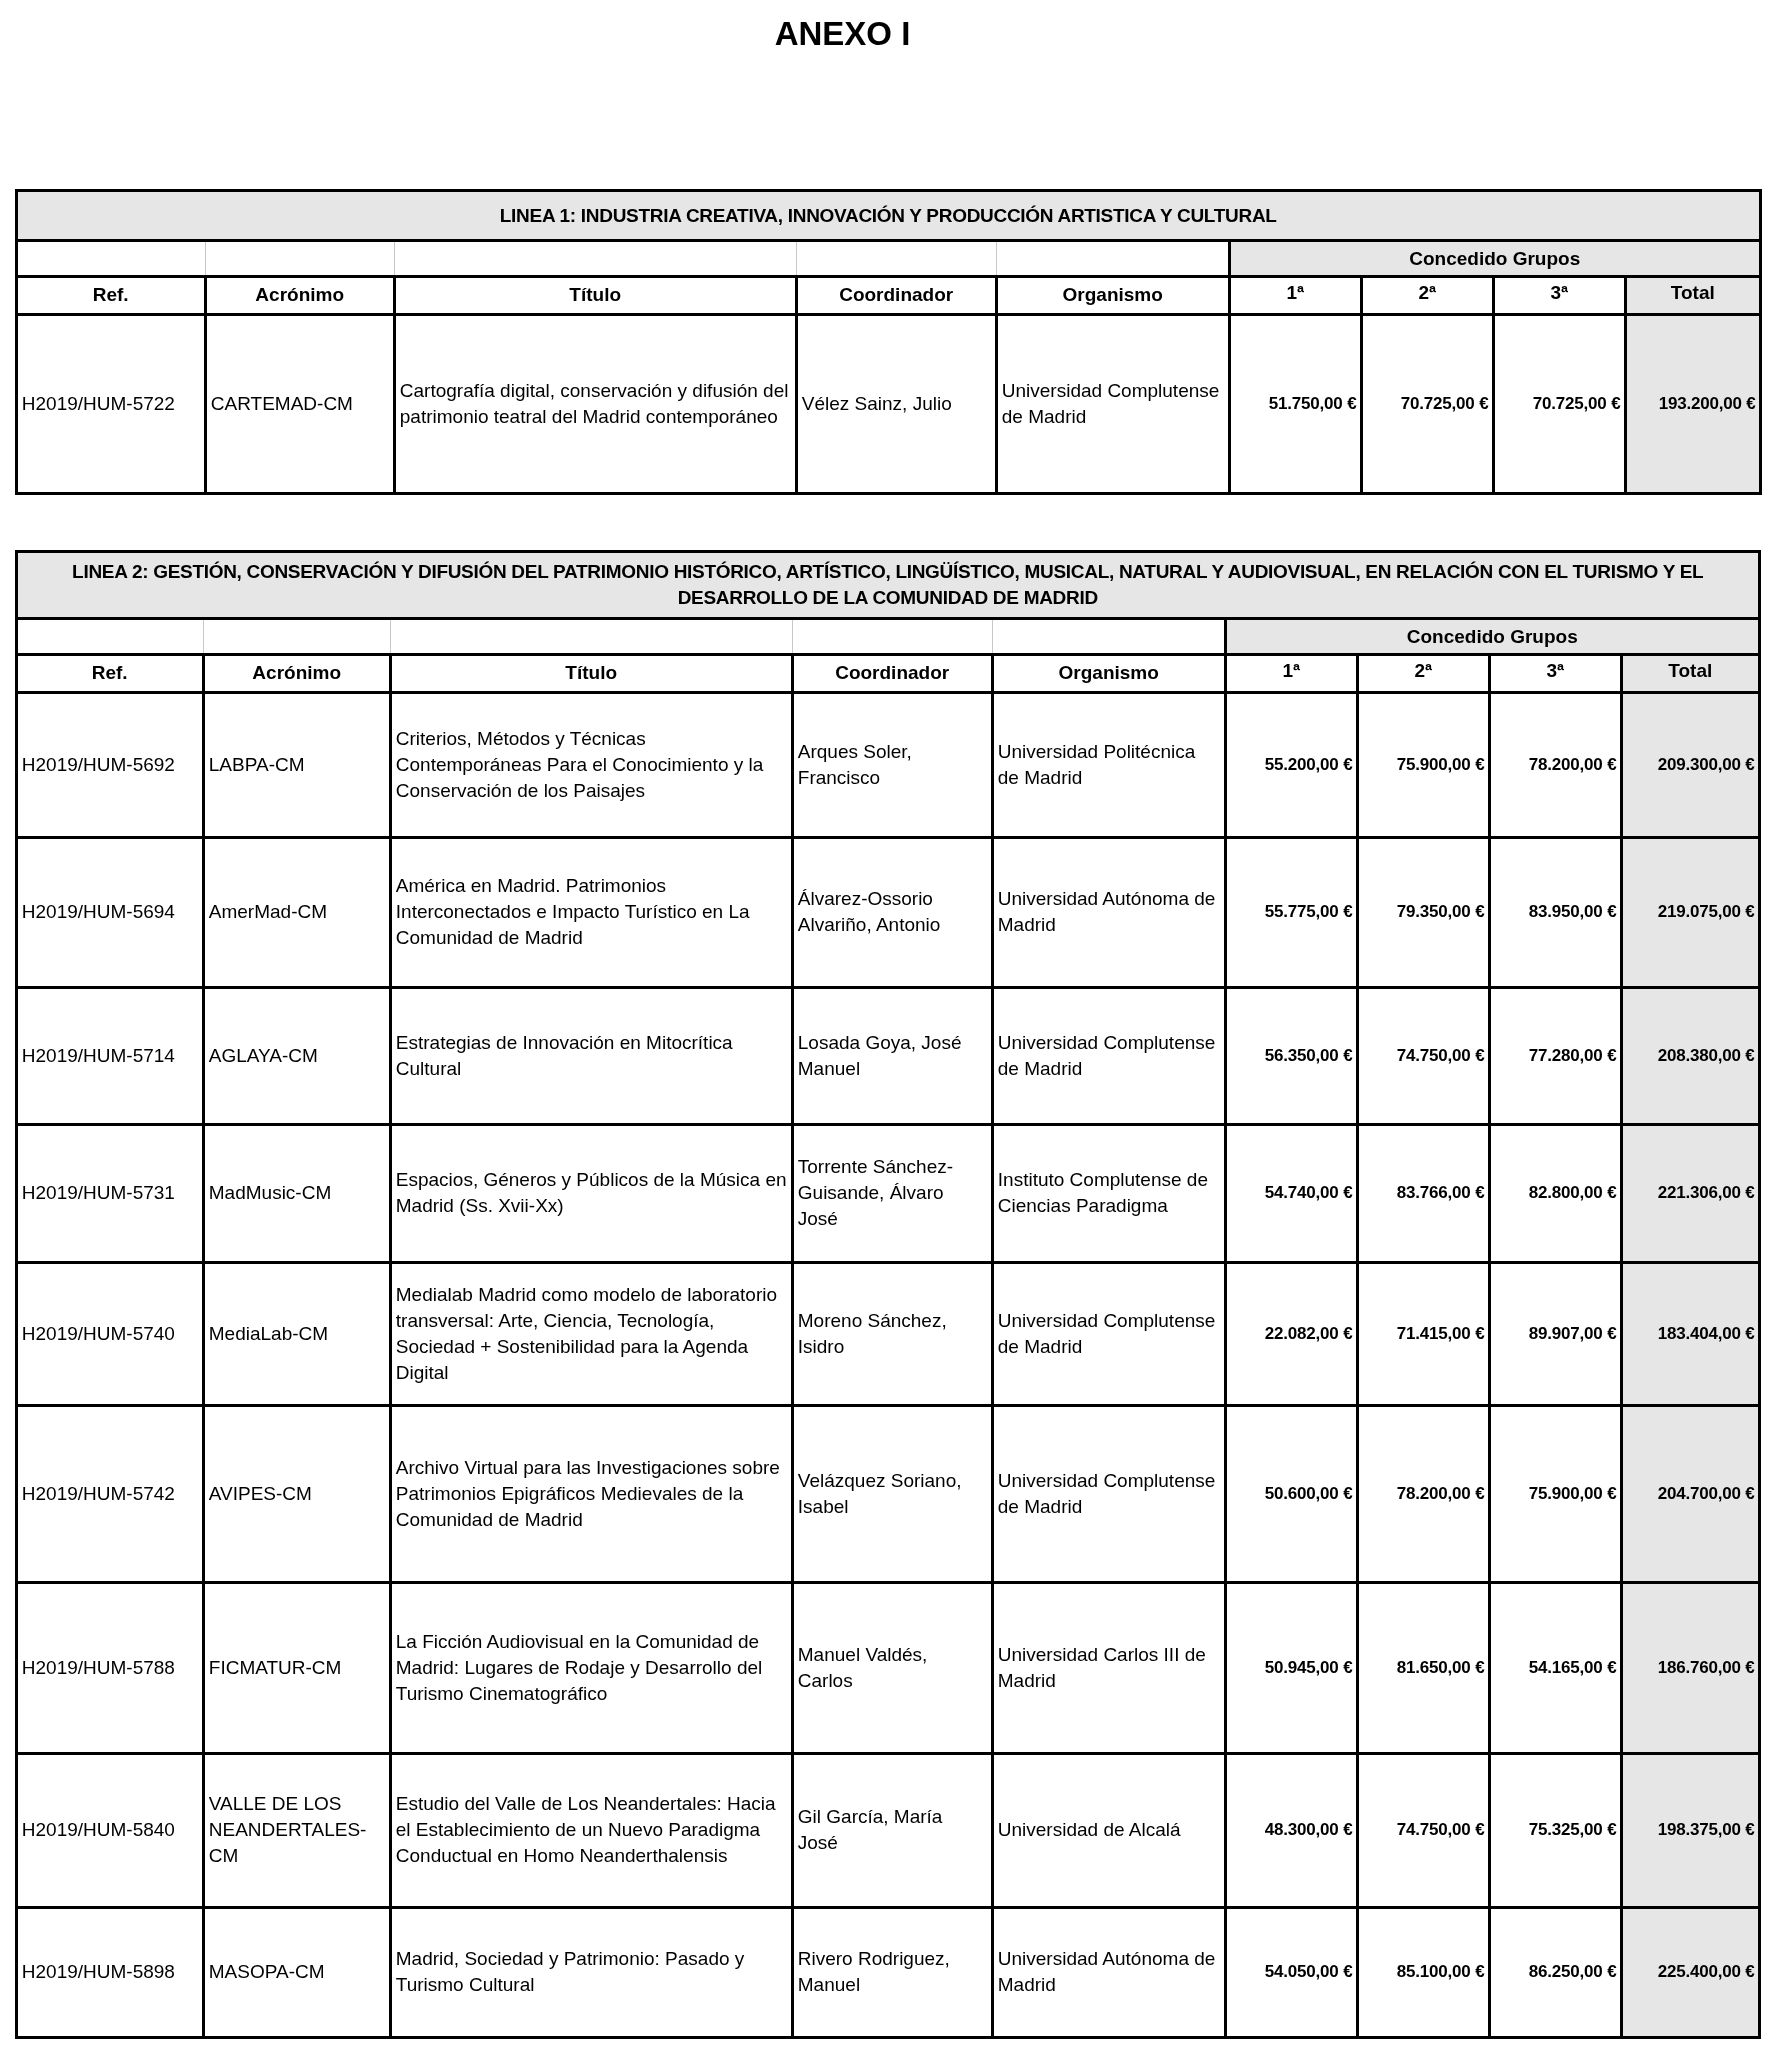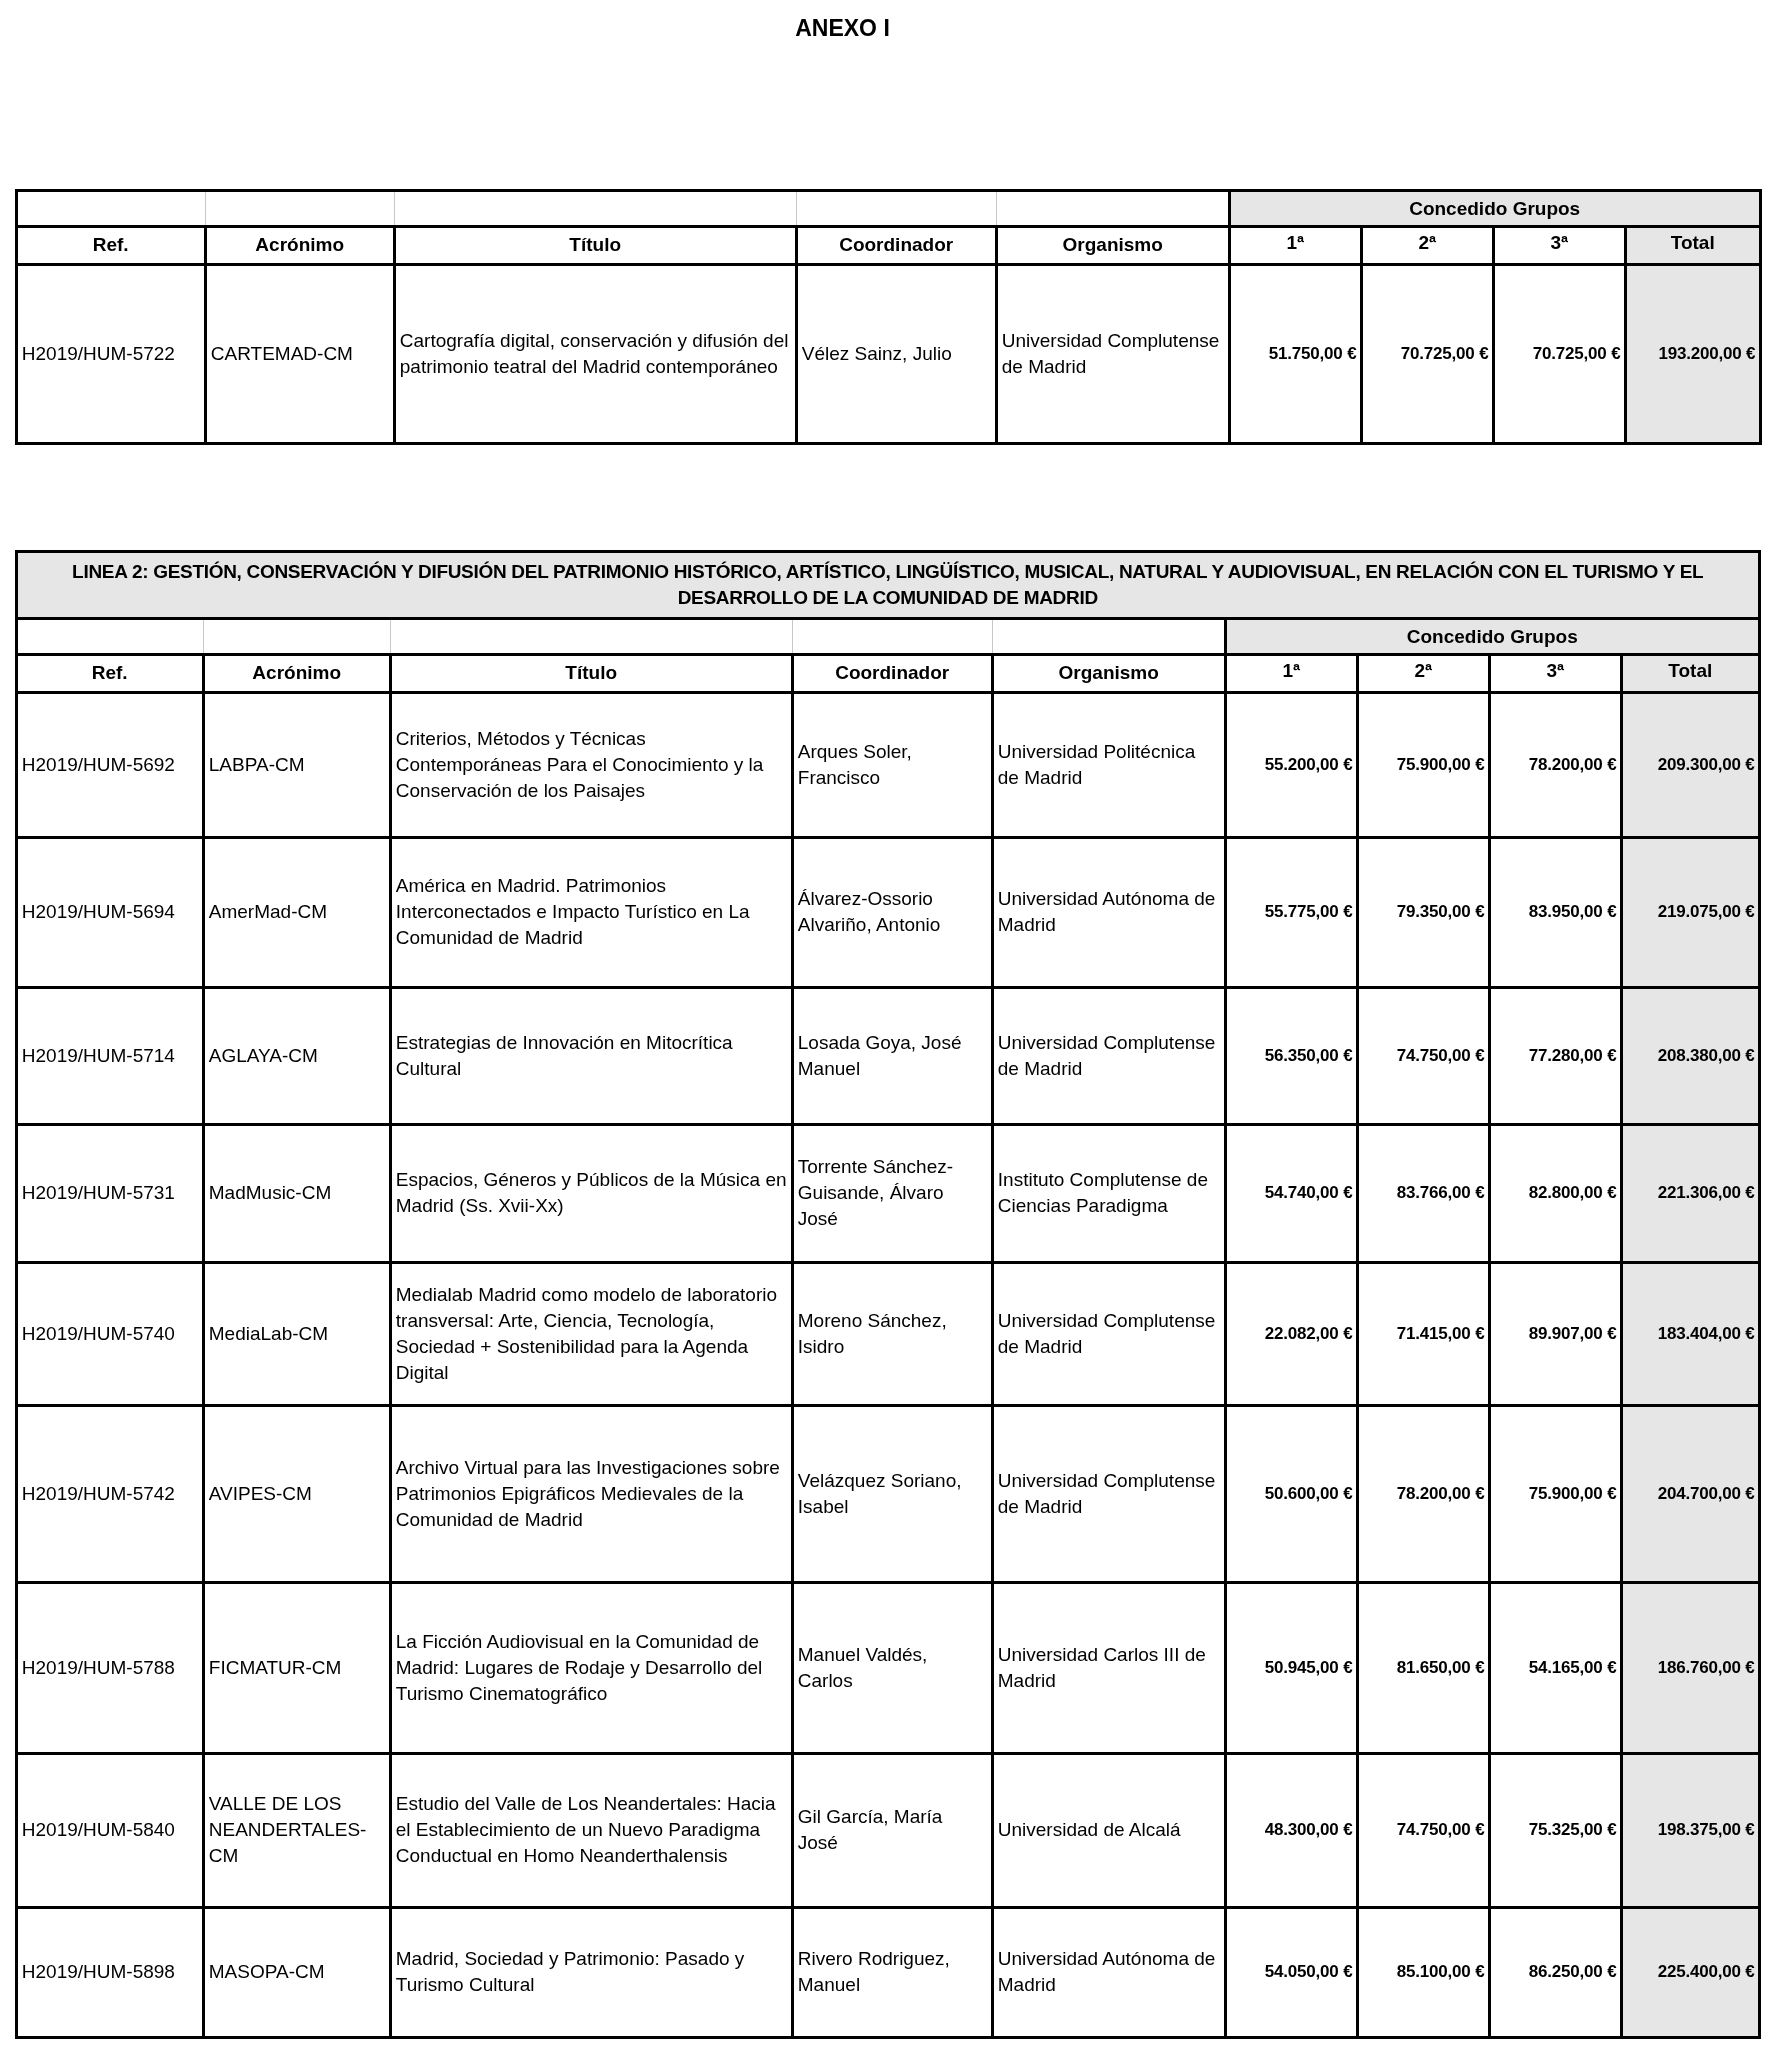--- a/index.html
+++ b/index.html
@@ -1,17 +1,17 @@
 <!DOCTYPE html>
 <html style="font-size:13px"><head>
 <meta charset="utf-8">
 <style>
   html, body { margin: 0; padding: 0; background: #ffffff; }
   body { width: 1772px; height: 2068px; position: relative; font-family: "Liberation Sans", sans-serif; color: #000; overflow: hidden; }
-  .page-title { position: absolute; top: 14.7px; left: 0; width: 1685px; text-align: center; font-weight: bold; font-size: 23px; }
+  .page-title { position: absolute; top: 14.7px; left: 0; width: 1685px; text-align: center; font-weight: bold; font-size: 33px; }
   table.grid { position: absolute; left: 14.7px; width: 1744px; border-collapse: collapse; table-layout: fixed; }
   table.grid td { border: 3.3px solid #000; padding: 0 4.1px; vertical-align: middle; font-size: 19px; line-height: 26px; overflow: hidden; }
   .line-header td { background: #e6e6e6; text-align: center; font-weight: bold; font-size: 18px; letter-spacing: -0.3px; line-height: 26px; }
   .group-row td { height: 33px; }
   .group-row td.blank { border-left: 0.8px solid #c8c8c8; border-right: 0.8px solid #c8c8c8; border-top: 3.3px solid #000; border-bottom: 3.3px solid #000; }
   .group-row td.blank.first { border-left: 3.3px solid #000; }
   .group-row td.concedido { background: #e6e6e6; text-align: center; font-weight: bold; font-size: 19px; }
   .col-header td { height: 33px; text-align: center; font-weight: bold; font-size: 19px; }
   .col-header td.total { background: #e6e6e6; }
   .col-header td.sup { vertical-align: top; padding-top: 1.6px; }
@@ -32,20 +32,23 @@
       <col style="width:189px">
       <col style="width:402px">
       <col style="width:200px">
       <col style="width:233px">
       <col style="width:132px">
       <col style="width:132px">
       <col style="width:132px">
       <col style="width:135px">
   </colgroup>
   <tbody>
+      <tr class="line-header">
+    <td colspan="9" style="height:47px">LINEA 1: INDUSTRIA CREATIVA, INNOVACIÓN Y PRODUCCIÓN ARTISTICA Y CULTURAL</td>
+  </tr>
   <tr class="group-row">
     <td class="blank first"></td>
     <td class="blank"></td>
     <td class="blank"></td>
     <td class="blank"></td>
     <td class="blank"></td>
     <td colspan="4" class="concedido">Concedido Grupos</td>
   </tr>
   <tr class="col-header">
     <td>Ref.</td>

